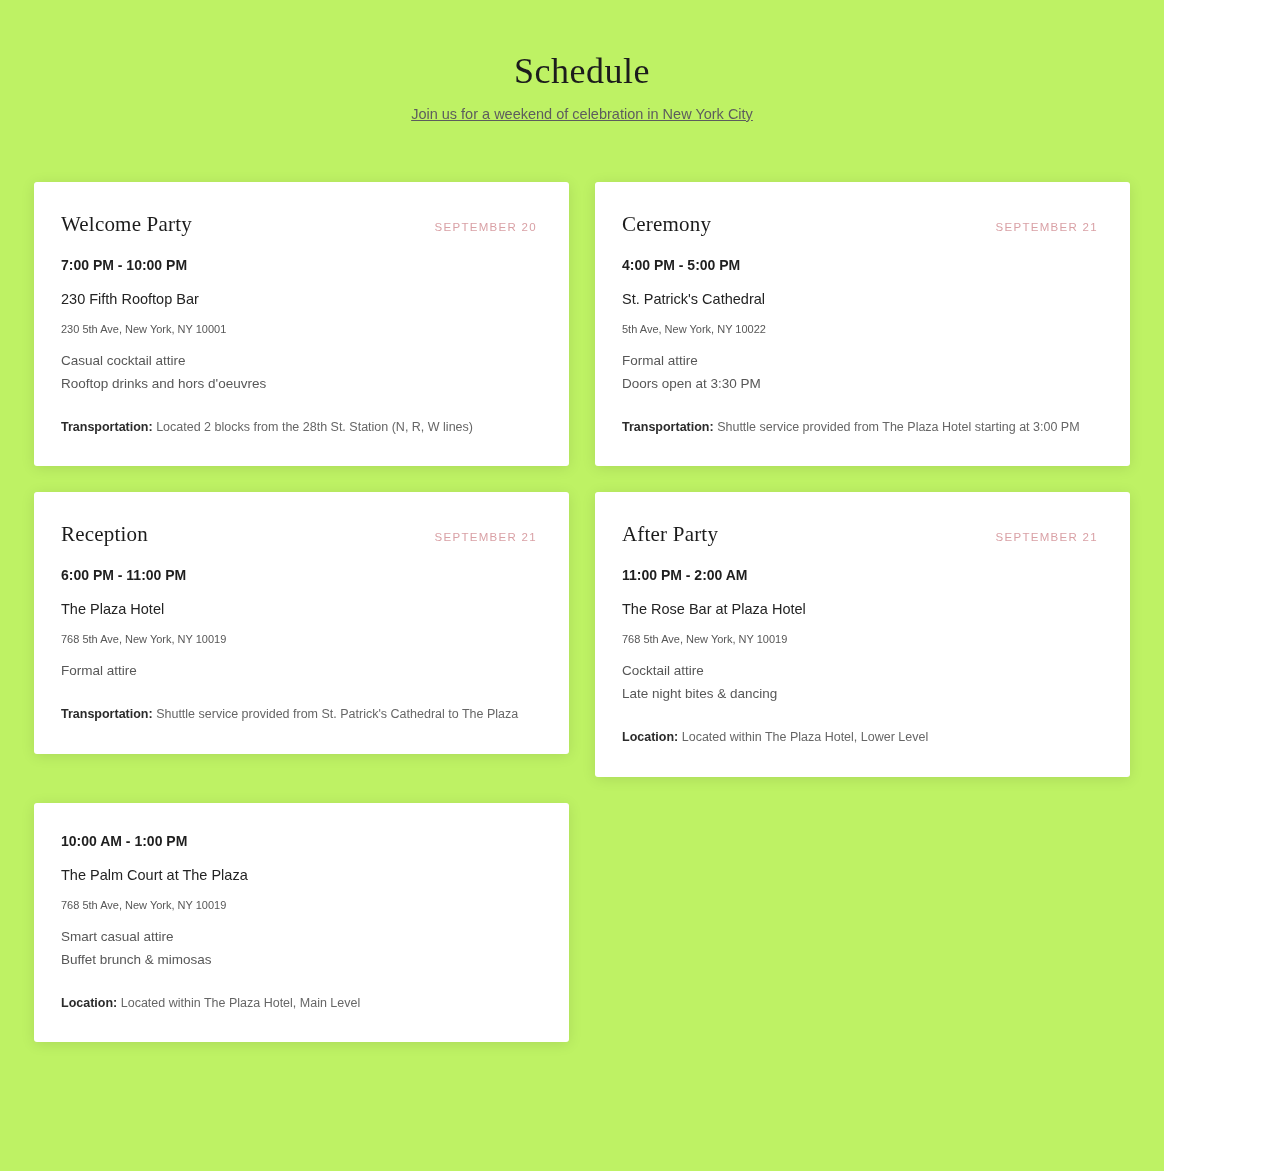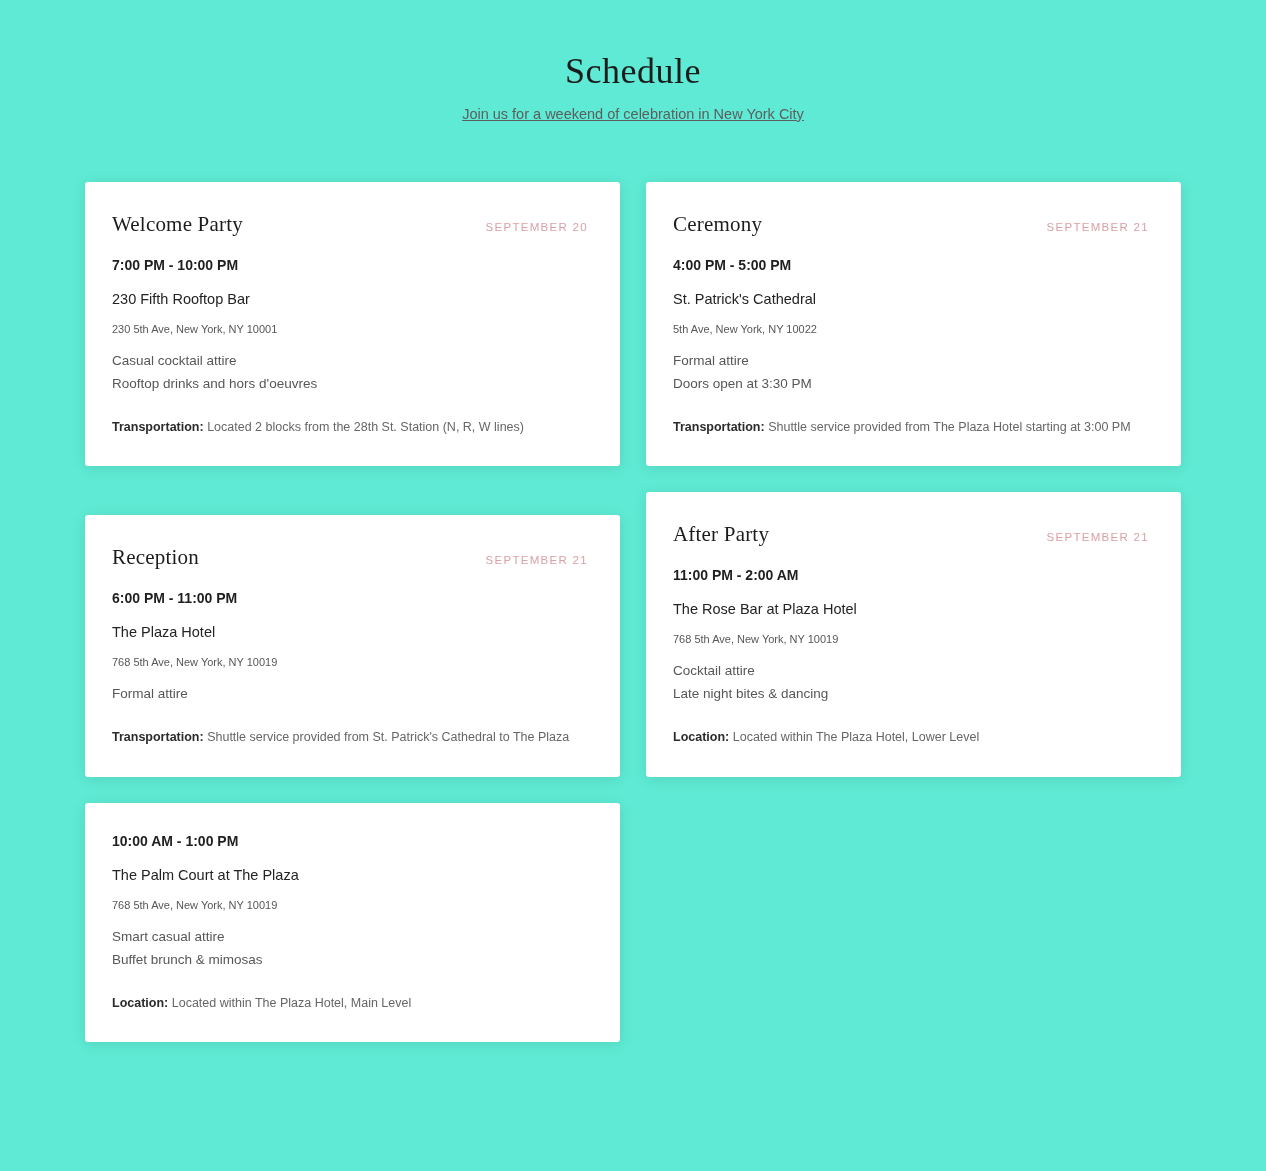--- a/index.html
+++ b/index.html
@@ -5,24 +5,24 @@
   * { box-sizing: border-box; }
   html, body {
     margin: 0;
     padding: 0;
     width: 1266px;
     background: #ffffff;
     font-family: "Liberation Sans", sans-serif;
     color: #2b2b2b;
   }
   .page {
-    width: 1266px;
+    width: 1164px;
     min-height: 1171px;
     padding-top: 52px;
-    background: #5eead4;
+    background: #bef264;
   }
   .page-header {
     text-align: center;
     margin-bottom: 60px;
   }
   .page-title {
     font-family: "Liberation Serif", serif;
     font-size: 36px;
     font-weight: 400;
     letter-spacing: 0.5px;
@@ -36,21 +36,21 @@
     margin: 0;
     font-weight: 400;
     text-decoration: underline;
   }
   .cards-grid {
     width: 1096px;
     margin: 0 auto;
     display: flex;
     flex-wrap: wrap;
     gap: 26px;
-    align-items: flex-end;
+    align-items: flex-start;
   }
   .event-card {
     width: 535px;
     background: #ffffff;
     border-radius: 3px;
     box-shadow: 0 2px 14px rgba(0,0,0,0.10);
     padding: 30px 32px 30px 27px;
   }
   .card-head {
     display: flex;

